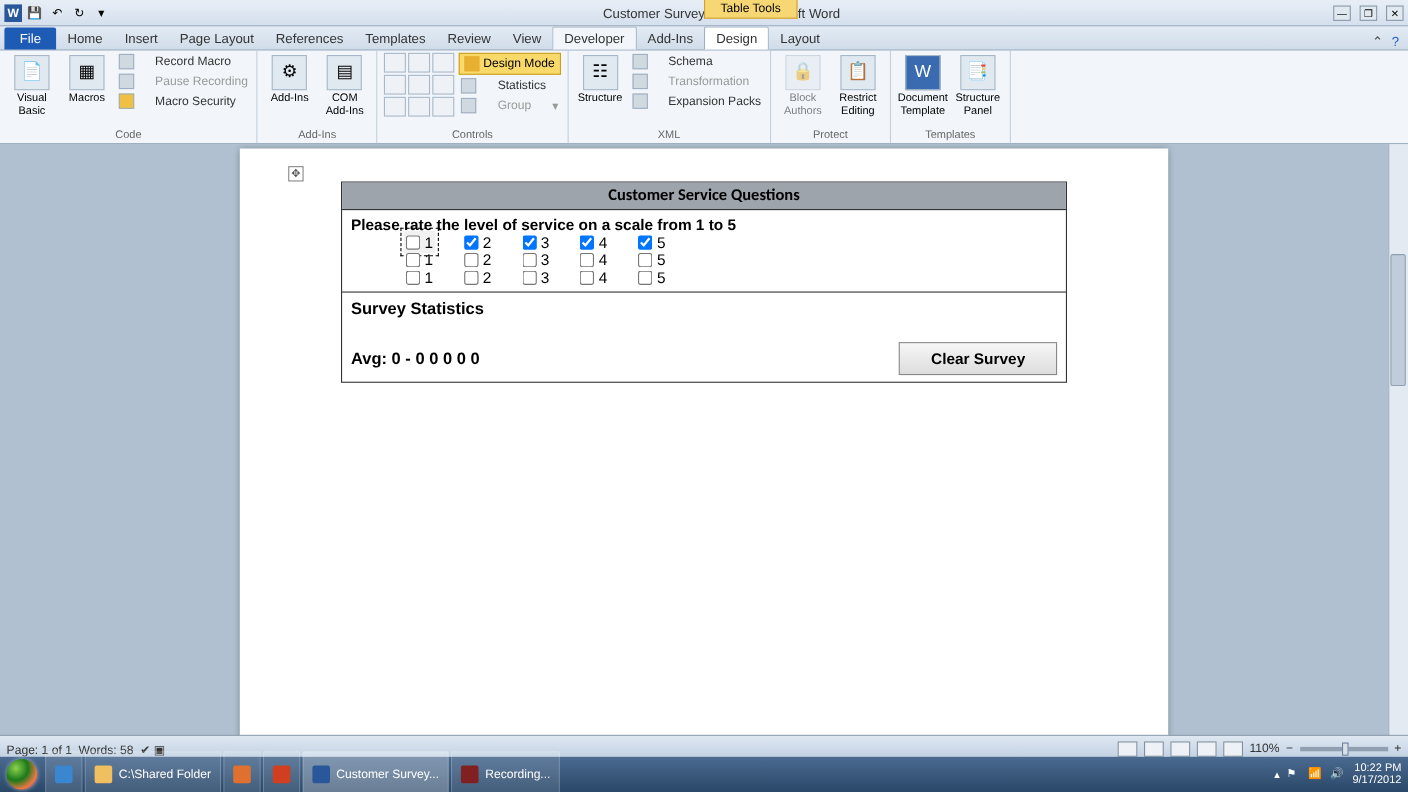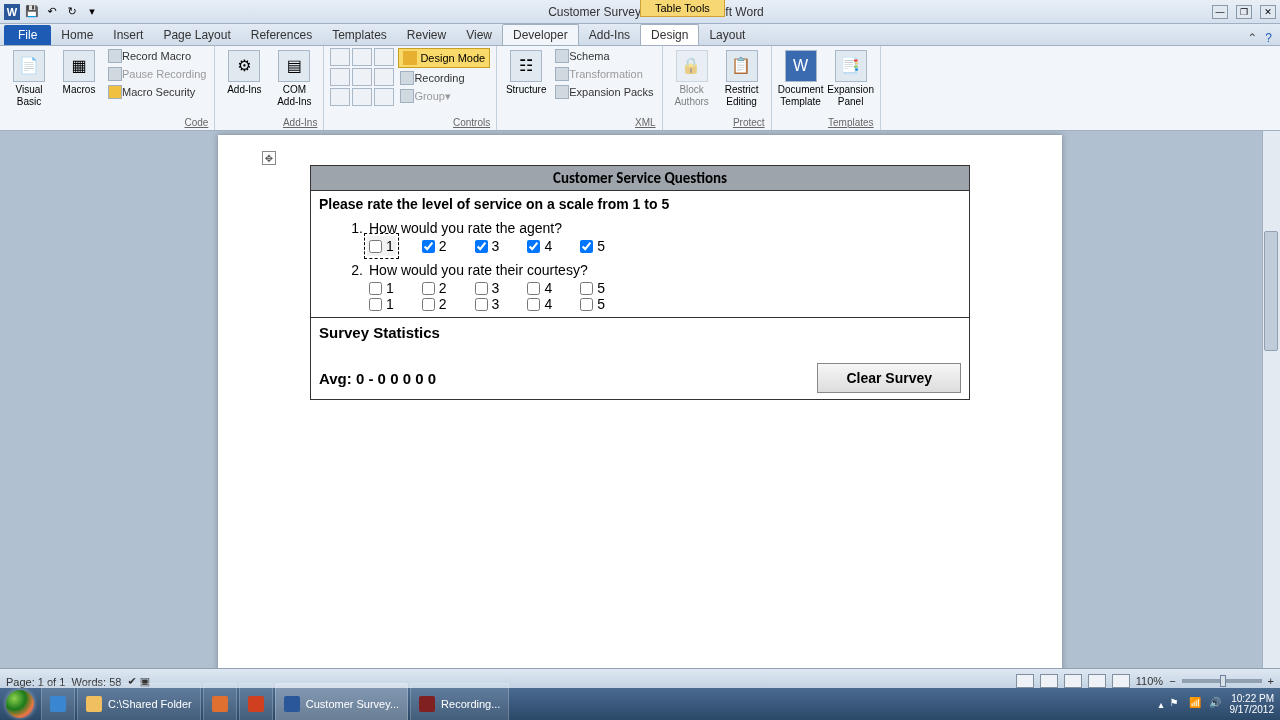--- a/index.html
+++ b/index.html
@@ -18,25 +18,25 @@
 .tabs { height: 22px; background: linear-gradient(#e3ebf4, #d0dce9); display: flex; align-items: flex-end; padding-left: 4px; border-bottom: 1px solid #a0b0c0; }
 .tabs .file { background: #1e5bb5; color: #fff; padding: 3px 14px; font-size: 12px; border-radius: 2px 2px 0 0; }
 .tabs .tab { padding: 3px 10px; font-size: 12px; color: #333; cursor: pointer; }
 .tabs .tab.active { background: #f2f6fa; border: 1px solid #a0b0c0; border-bottom: none; border-radius: 2px 2px 0 0; }
 .tabs .tab.design { background: #fff; border: 1px solid #a0b0c0; border-bottom: none; border-radius: 2px 2px 0 0; }
 .tabs .help { margin-left: auto; padding-right: 8px; display: flex; gap: 8px; font-size: 12px; color: #555; }
 
 
 .ribbon { height: 85px; background: #f2f6fa; border-bottom: 1px solid #a0b0c0; display: flex; }
 .group { border-right: 1px solid #c5d0dd; padding: 2px 6px; display: flex; flex-direction: column; justify-content: space-between; }
-.group-label { font-size: 10px; color: #666; text-align: right; padding-top: 2px; text-decoration: underline; }
+.group-label { font-size: 10px; color: #666; text-align: center; padding-top: 2px; }
 .group-body { display: flex; gap: 4px; flex: 1; align-items: flex-start; }
 .bigbtn { display: flex; flex-direction: column; align-items: center; justify-content: center; width: 46px; padding: 2px; font-size: 10px; text-align: center; line-height: 12px; cursor: pointer; }
 .bigbtn .icn { width: 32px; height: 32px; background: #e0e8f0; border: 1px solid #a8b8c8; margin-bottom: 2px; display: flex; align-items: center; justify-content: center; font-size: 16px; }
-.smallbtn { display: flex; align-items: center; gap: 0; font-size: 11px; color: #333; padding: 1px 2px; cursor: pointer; white-space: nowrap; }
+.smallbtn { display: flex; align-items: center; gap: 19px; font-size: 11px; color: #333; padding: 1px 2px; cursor: pointer; white-space: nowrap; }
 .smallbtn .si { width: 14px; height: 14px; background: #d0d8e0; border: 1px solid #a0b0c0; display: inline-block; }
 .smallbtn.disabled { color: #999; }
 .vlist { display: flex; flex-direction: column; gap: 2px; }
 .icongrid { display: grid; grid-template-columns: repeat(3, 20px); gap: 2px; }
 .icongrid span { width: 20px; height: 18px; border: 1px solid #a8b8c8; background: #eef2f7; }
 .designmode { background: #f8d96a; border: 1px solid #c7a022; padding: 2px 4px; font-size: 11px; display: flex; align-items: center; gap: 3px; }
 .designmode .dmi { width: 14px; height: 14px; background: #e8b030; }
 
 
 .docarea { position: absolute; top: 131px; bottom: 32px; left: 0; right: 0; background: #b0c0d0; display: flex; justify-content: center; overflow: hidden; }
@@ -185,21 +185,21 @@
             <span></span>
         </div>
       </div>
       <div class="vlist">
         <div class="designmode">
             <span class="dmi"></span>
             <span>Design Mode</span>
           </div>
         <div class="smallbtn">
             <span class="si"></span>
-            <span>Recording</span>
+            <span>Statistics</span>
           </div>
         <div class="smallbtn disabled"><span class="si"></span><span>Group</span> ▾</div>
       </div>
     </div>
     <div class="group-label">Controls</div>
   </div>
 
   <div class="group">
     <div class="group-body">
       <div class="bigbtn">
@@ -242,39 +242,38 @@
 
   <div class="group">
     <div class="group-body">
       <div class="bigbtn">
           <div class="icn" style="background:#3a6ab0;color:#fff;">W</div>
           <span>Document
 Template</span>
         </div>
       <div class="bigbtn">
           <div class="icn">📑</div>
-          <span>Expansion
+          <span>Structure
 Panel</span>
         </div>
     </div>
     <div class="group-label">Templates</div>
   </div>
 
 </div>
 
 <div class="docarea">
   <div class="page">
     <div class="tableanchor">
       <div class="plus">✥</div>
       <div class="survtable">
         <div class="thead">Customer Service Questions</div>
         <div class="tbody">
           <div class="prompt">Please rate the level of service on a scale from 1 to 5</div>
           <div id="questions">
-              <div class="question"><span class="qn">1.</span>How would you rate the agent?</div>
               <div class="checks">
                 <label class="chk sel">
                   <input type="checkbox" style="">
                   <span>1</span>
                 </label>
                 <label class="chk">
                   <input type="checkbox" checked="" style="">
                   <span>2</span>
                 </label>
                 <label class="chk">
@@ -283,21 +282,20 @@
                 </label>
                 <label class="chk">
                   <input type="checkbox" checked="" style="">
                   <span>4</span>
                 </label>
                 <label class="chk">
                   <input type="checkbox" checked="" style="">
                   <span>5</span>
                 </label>
               </div>
-              <div class="question"><span class="qn">2.</span>How would you rate their courtesy?</div>
               <div class="checks">
                 <label class="chk">
                   <input type="checkbox" style="">
                   <span>1</span>
                 </label>
                 <label class="chk">
                   <input type="checkbox" style="">
                   <span>2</span>
                 </label>
                 <label class="chk">

